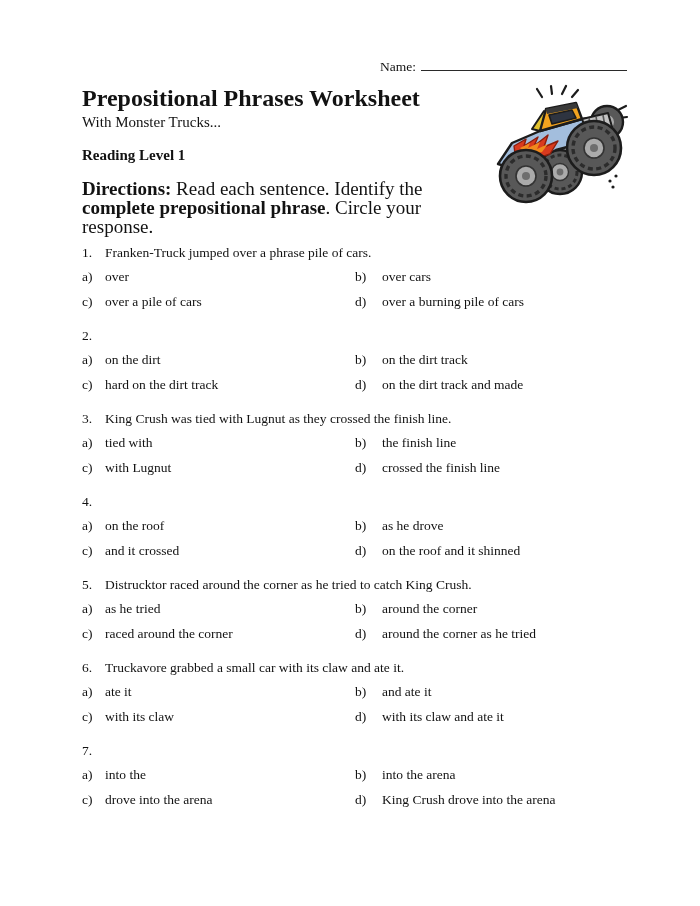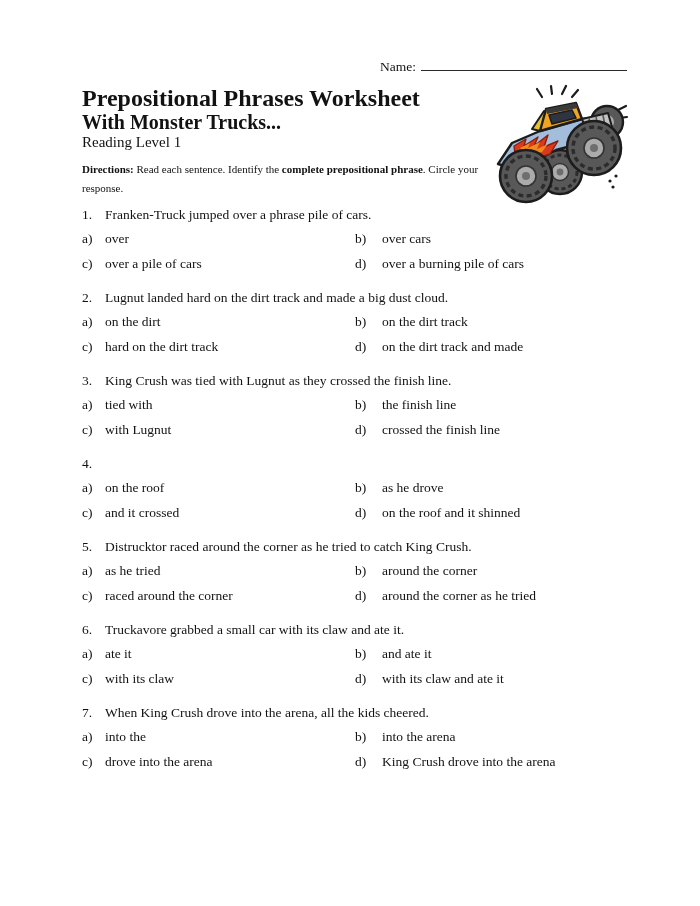--- a/index.html
+++ b/index.html
@@ -42,26 +42,26 @@
   }
 
   
   .content {
     position: absolute;
     left: 82px;
     top: 86px;
     width: 546px;
   }
   .title    { font-size: 24px; line-height: 25px; font-weight: bold; }
-  .subtitle { font-size: 20px; line-height: 22px; font-weight: bold; }
-  .level    { font-size: 15px; line-height: 18px; font-weight: normal; }
+  .subtitle { font-size: 15px; line-height: 22px; font-weight: normal; }
+  .level    { font-size: 15px; line-height: 18px; font-weight: bold; margin-top: 13px; }
   .directions {
-    font-size: 11px;
+    font-size: 19px;
     line-height: 19px;
-    margin-top: 9px;
+    margin-top: 15px;
     width: 398px;
   }
   .directions .b { font-weight: bold; }
 
   
   .questions { margin-top: 8px; }
   .question { margin-bottom: 17px; }
   .q-sentence-row {
     display: flex;
     font-size: 13.5px;
@@ -187,21 +187,20 @@
       <div class="option">
         <span class="opt-letter">d)</span>
         <span class="opt-text">over a burning pile of cars</span>
       </div>
     </div>
   </div>
 
   <div class="question">
     <div class="q-sentence-row">
       <span class="q-num">2.</span>
-      <span class="q-text">Lugnut landed hard on the dirt track and made a big dust cloud.</span>
     </div>
     <div class="options">
       <div class="option">
         <span class="opt-letter">a)</span>
         <span class="opt-text">on the dirt</span>
       </div>
       <div class="option">
         <span class="opt-letter">b)</span>
         <span class="opt-text">on the dirt track</span>
       </div>
@@ -311,21 +310,20 @@
       <div class="option">
         <span class="opt-letter">d)</span>
         <span class="opt-text">with its claw and ate it</span>
       </div>
     </div>
   </div>
 
   <div class="question">
     <div class="q-sentence-row">
       <span class="q-num">7.</span>
-      <span class="q-text">When King Crush drove into the arena, all the kids cheered.</span>
     </div>
     <div class="options">
       <div class="option">
         <span class="opt-letter">a)</span>
         <span class="opt-text">into the</span>
       </div>
       <div class="option">
         <span class="opt-letter">b)</span>
         <span class="opt-text">into the arena</span>
       </div>

